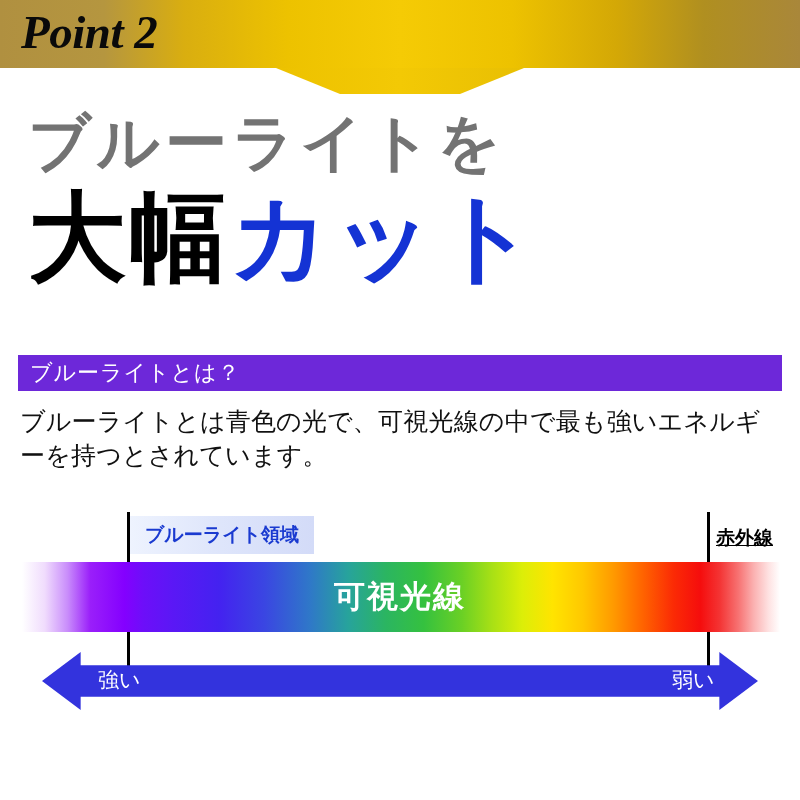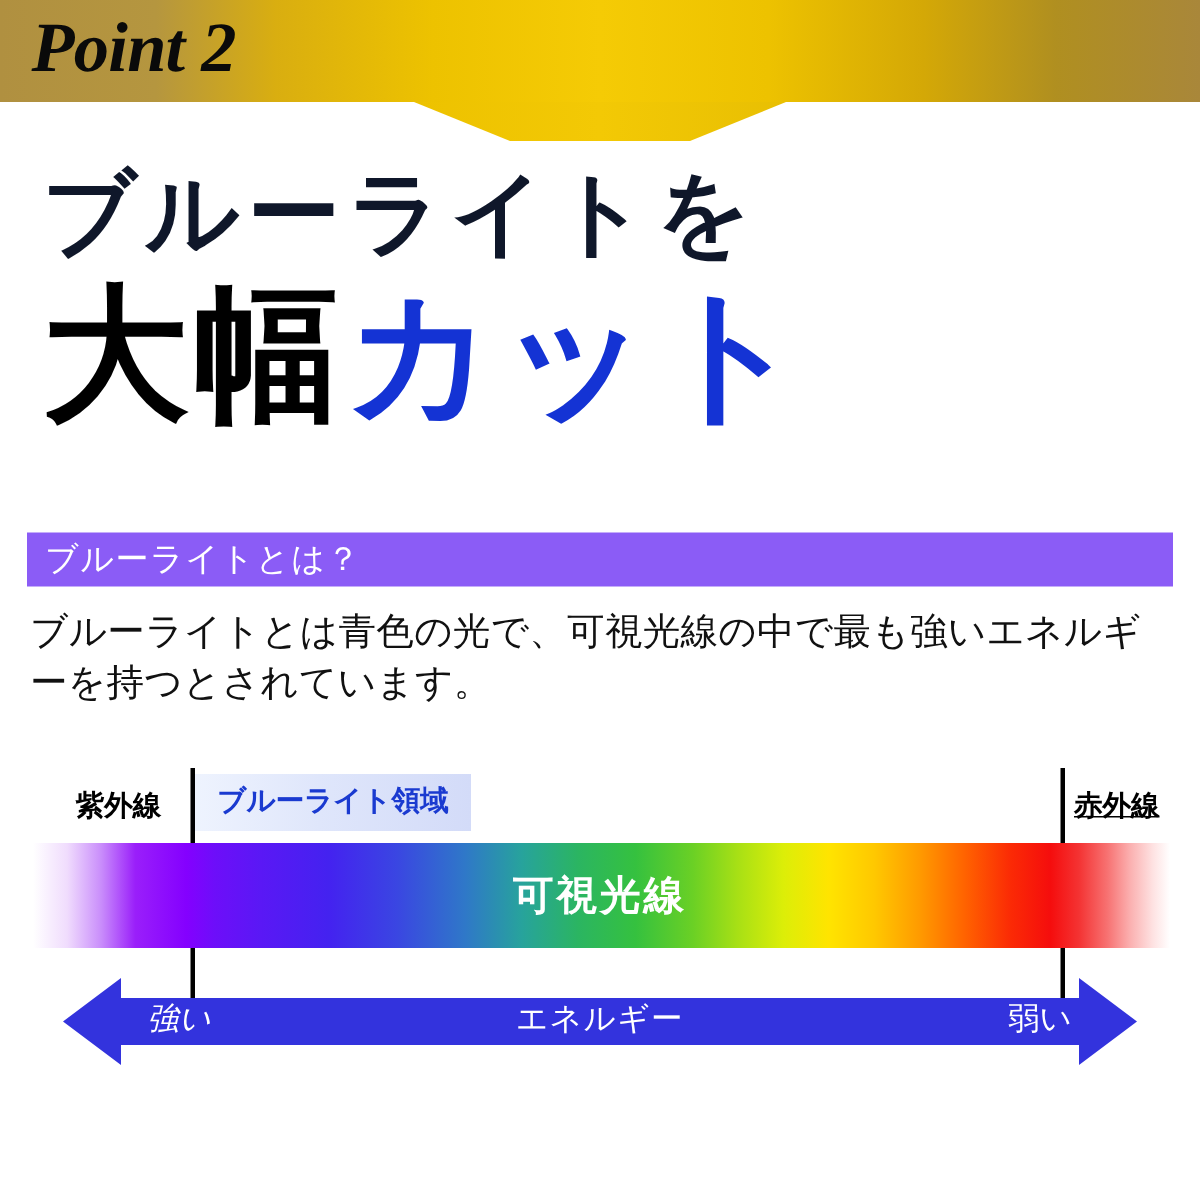--- a/index.html
+++ b/index.html
@@ -68,41 +68,41 @@
     left: 28px;
     top: 104px;
     width: 744px;
     font-family: "Liberation Serif", "DejaVu Serif", serif;
     font-weight: bold;
   }
   .headline-line1 {
     font-size: 62px;
     line-height: 78px;
     letter-spacing: 5px;
-    color: #0f172a;
+    color: #737373;
     white-space: nowrap;
   }
   .headline-line2 {
     font-size: 98px;
     line-height: 112px;
     letter-spacing: 3px;
     white-space: nowrap;
     margin-top: 0;
   }
   .hl-black { color: #000000; }
   .hl-blue  { color: #1433d4; }
 
   
   .section-bar {
     position: absolute;
     left: 18px;
     top: 355px;
     width: 764px;
     height: 36px;
-    background: #8b5cf6;
+    background: #6d28d9;
   }
   .section-bar-label {
     position: absolute;
     left: 12px;
     top: 0;
     height: 36px;
     line-height: 35px;
     font-size: 22px;
     color: #ffffff;
     letter-spacing: 1px;
@@ -222,21 +222,21 @@
   }
   .spectrum-label {
     position: absolute;
     left: 0;
     top: 62px;
     width: 800px;
     height: 70px;
     line-height: 70px;
     text-align: center;
     box-sizing: border-box;
-    font-size: 27px;
+    font-size: 31px;
     font-weight: bold;
     color: #ffffff;
     letter-spacing: 2px;
     white-space: nowrap;
     pointer-events: none;
   }
 
   
   .energy-arrow {
     position: absolute;
@@ -258,21 +258,21 @@
   }
   .energy-strong, .energy-weak, .energy-center {
     position: absolute;
     top: 152px;
     height: 58px;
     line-height: 56px;
     font-size: 21px;
     color: #ffffff;
     white-space: nowrap;
   }
-  .energy-strong { left: 98px; font-style: italic;  }
+  .energy-strong { left: 98px;  }
   .energy-weak   { left: 672px; }
   .energy-center {
     left: 0;
     width: 800px;
     text-align: center;
     letter-spacing: 1px;
   }
 </style>
 </head>
 <body>
@@ -287,27 +287,25 @@
 </div>
 
 <div class="section-bar">
   <div class="section-bar-label">ブルーライトとは？</div>
 </div>
 
 <div class="body-text">ブルーライトとは青色の光で、可視光線の中で最も強いエネルギーを持つとされています。</div>
 
 <div class="diagram">
 
-  <div class="label-uv">紫外線</div>
   <div class="label-bluelight">ブルーライト領域</div>
   <div class="label-ir">赤外線</div>
 
   <div class="divider divider-left"></div>
   <div class="divider divider-right"></div>
 
   <div class="spectrum"></div>
   <div class="spectrum-label">可視光線</div>
 
   <div class="energy-arrow"></div>
   <div class="energy-strong">強い</div>
-  <div class="energy-center">エネルギー</div>
   <div class="energy-weak">弱い</div>
 </div>
 
 </body></html>

